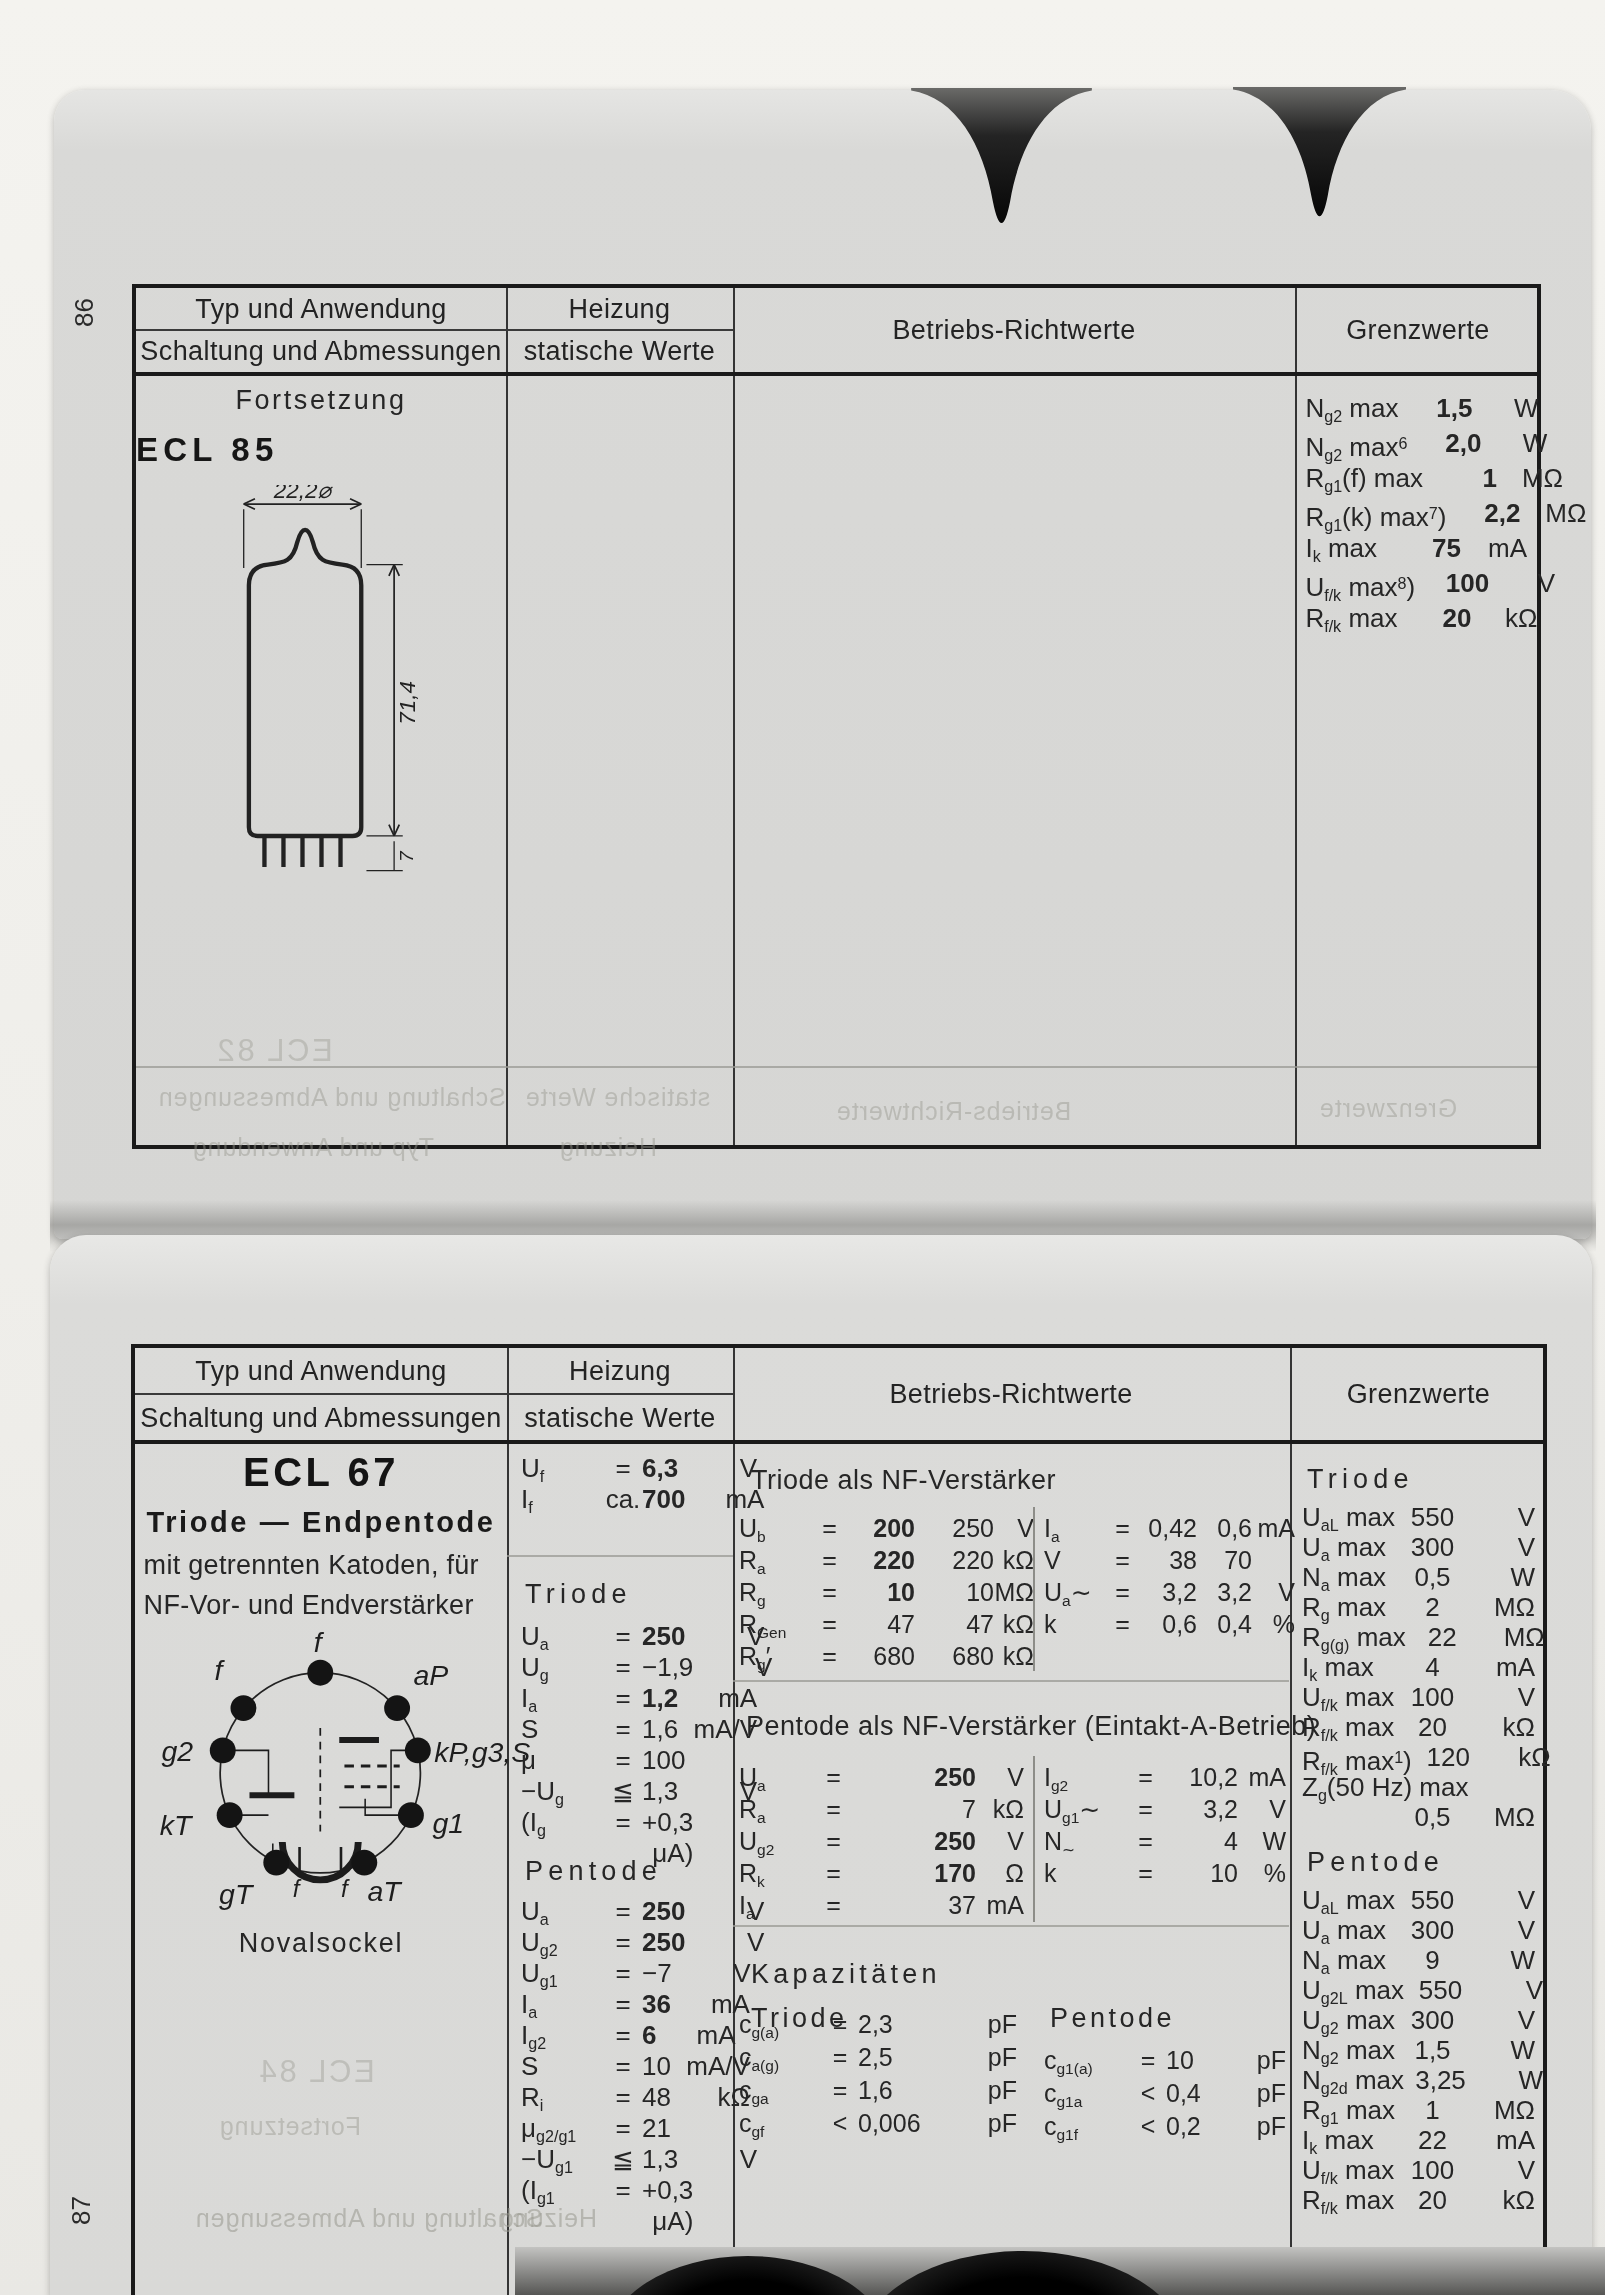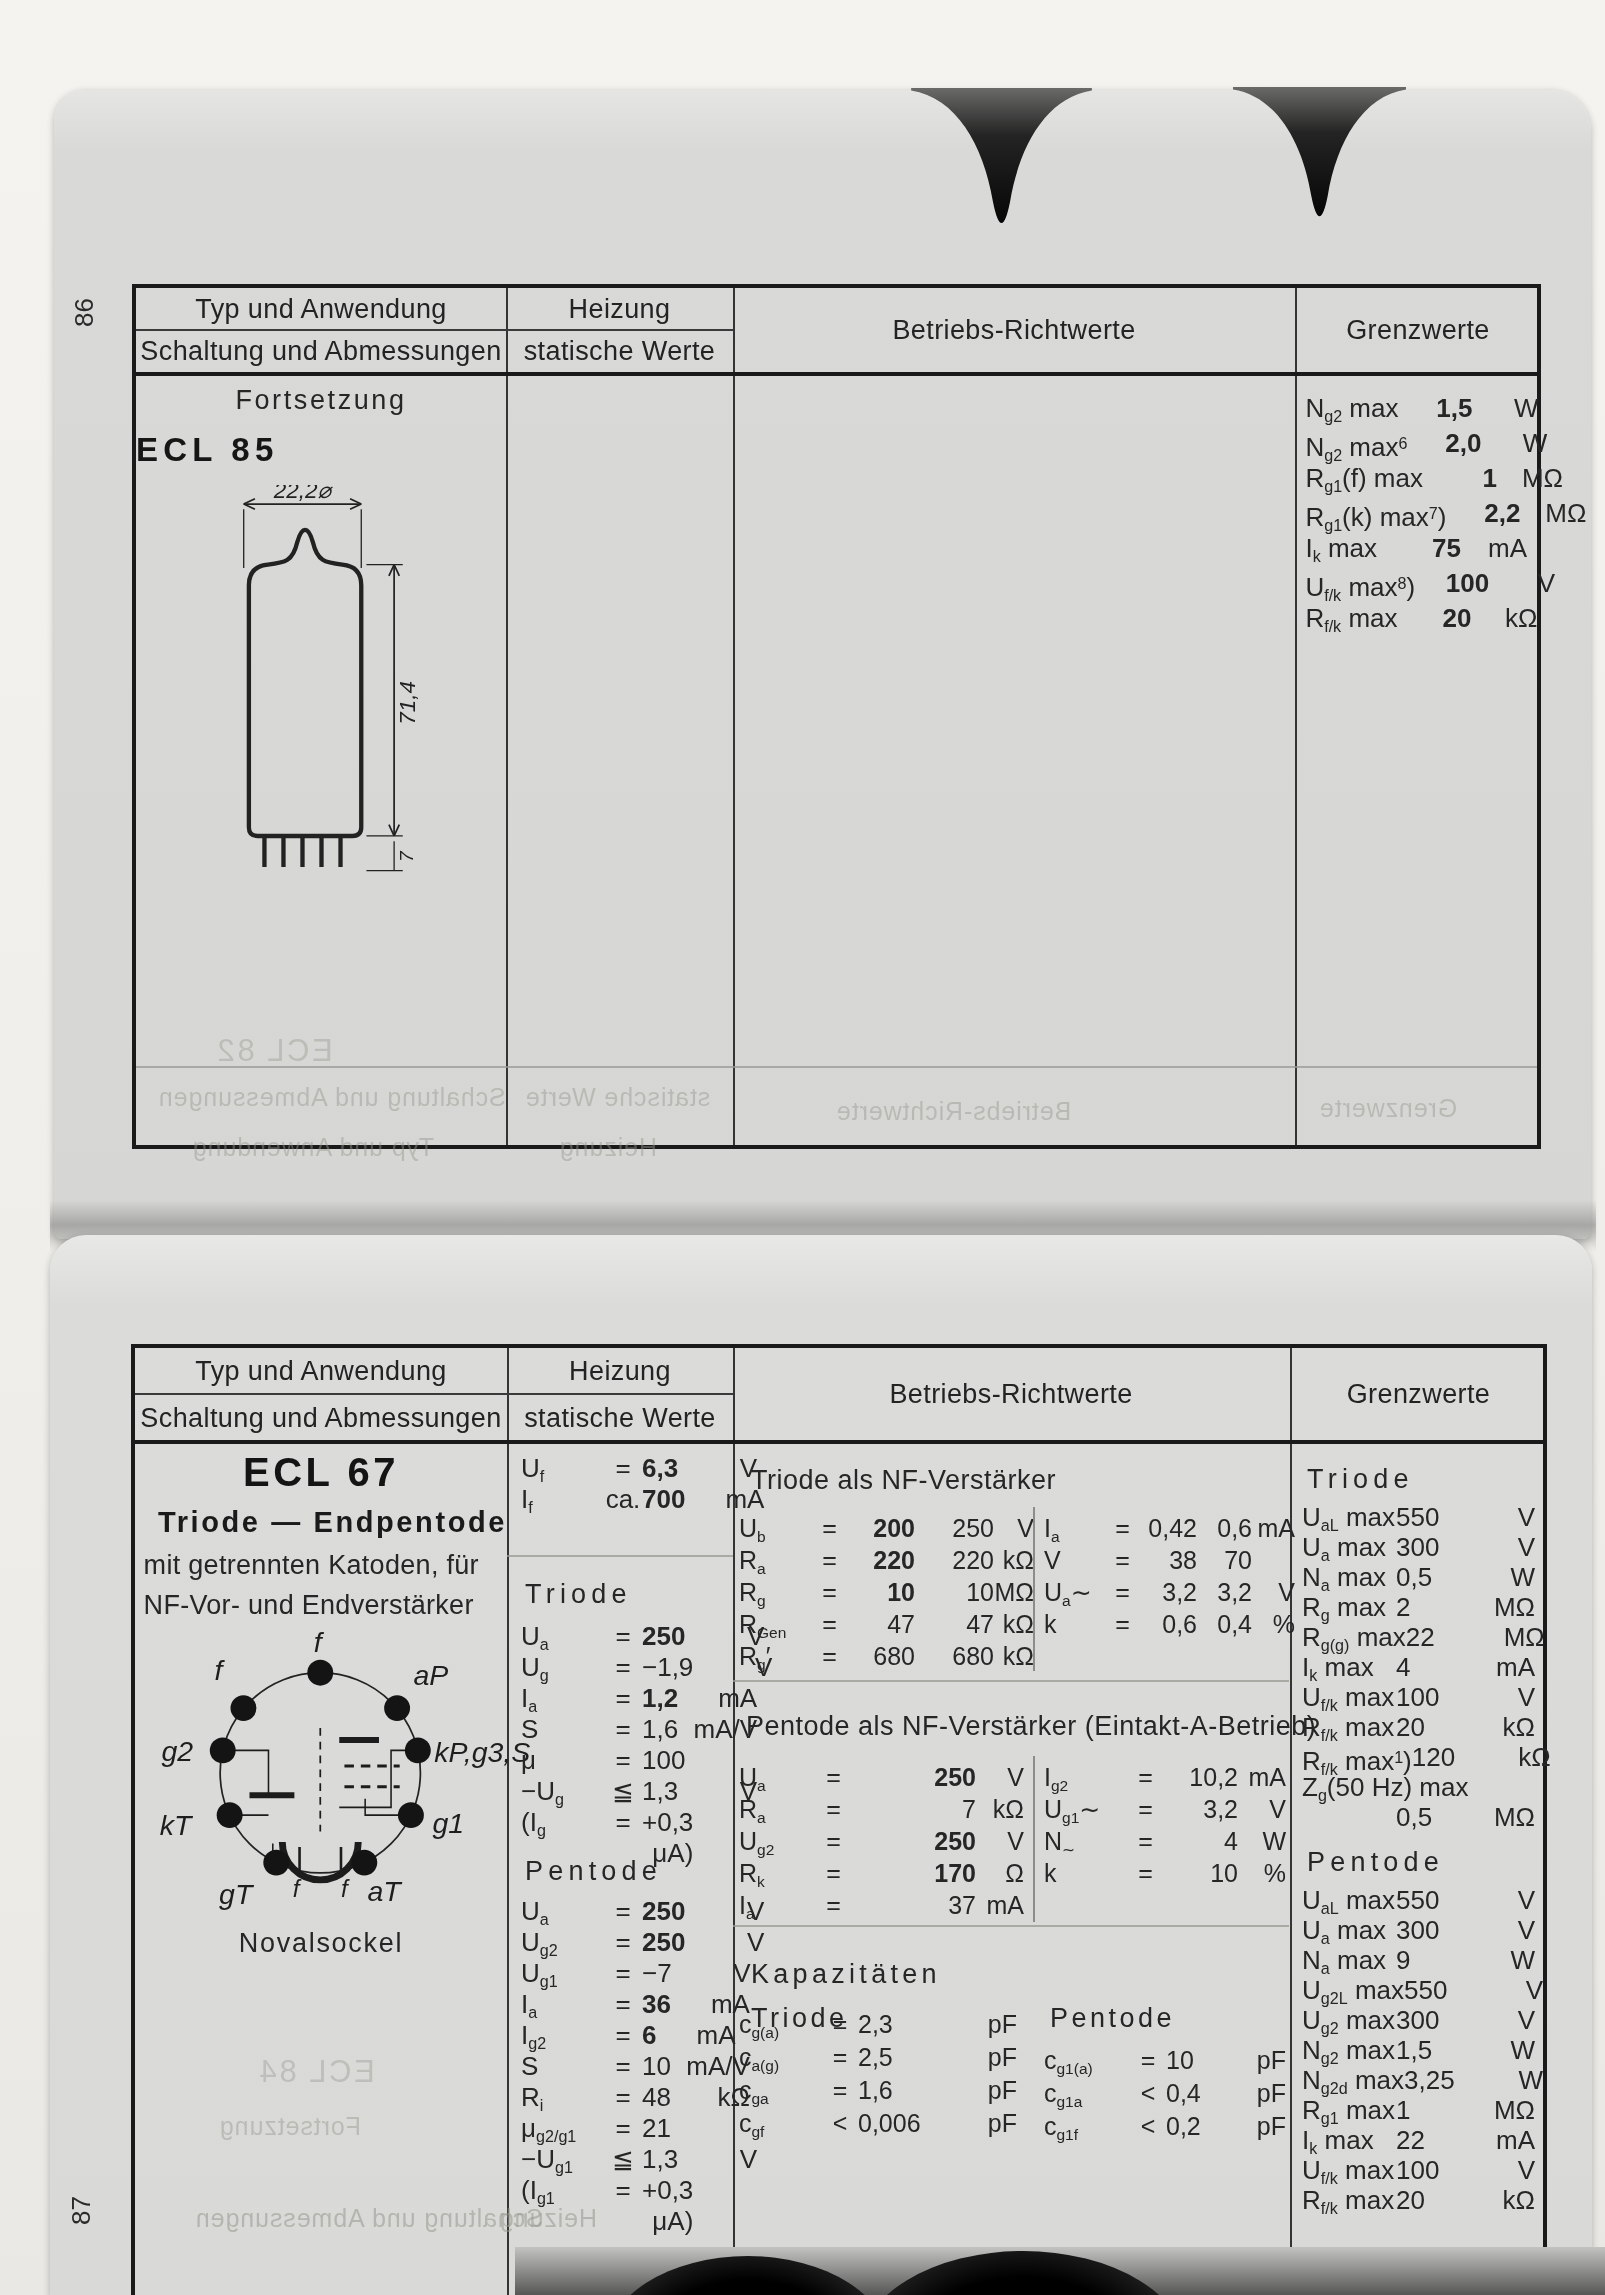--- a/index.html
+++ b/index.html
@@ -24,35 +24,35 @@
   .hlight{position:absolute;height:1.7px;background:#9a9a94;opacity:.75}
   .cell{position:absolute;box-sizing:border-box}
   .hdr{font-size:27px;color:#232323;text-align:center;letter-spacing:0.4px}
   .hdr-half{height:42px;line-height:42px}
   .hdr-one{line-height:84px}
   .hdr-one-b{line-height:92px}
   
   .cont{font-size:27px;letter-spacing:2.6px;text-align:center}
   .tube-title{font-size:33px;font-weight:700;letter-spacing:5.2px;text-align:left;color:#161616}
   .big-title{font-size:40px;font-weight:700;letter-spacing:3.5px;text-align:center;color:#141414}
-  .sub-title{font-size:29px;font-weight:700;letter-spacing:2.6px;text-align:right;color:#1a1a1a}
+  .sub-title{font-size:29px;font-weight:700;letter-spacing:2.6px;text-align:center;color:#1a1a1a}
   .desc{font-size:27px;text-align:left;letter-spacing:0.3px;white-space:nowrap}
   .note{font-size:26px;line-height:35px;letter-spacing:0.3px}
   .sec-title{font-size:27px;letter-spacing:0.5px;white-space:nowrap}
   .sp-title{font-size:27px;letter-spacing:5.2px;white-space:nowrap}
   .fn{font-size:25px;line-height:34px;text-align:left;letter-spacing:0.2px;
       padding-left:31px;text-indent:-31px;margin:0 0 0.9px 0}
   sub{font-size:62%;vertical-align:-.3em}
   sup{font-size:62%;vertical-align:.45em}
   
   .lim-row{display:grid;grid-template-columns:1fr 74px 66px;height:35px;line-height:35px;font-size:26px}
   .lim-row .val{text-align:right;font-weight:600}
   .lim-row .unit{text-align:right}
   .g4-row{display:grid;grid-template-columns:1fr 73px 66px;height:30px;line-height:30px;font-size:26px}
-  .g4-row .val{text-align:left;font-weight:500}
+  .g4-row .val{text-align:center;font-weight:500}
   .g4-row .unit{text-align:right}
   .st-row{display:grid;grid-template-columns:83px 38px 1fr 79px;height:31px;line-height:31px;font-size:26px}
   .st-row .val{text-align:right}
   .st-row .unit{text-align:right}
   .nf2-row{display:grid;grid-template-columns:76px 29px 71px 79px 40px;height:32px;line-height:32px;font-size:25px}
   .nf2-row .val,.nf2-row .val2{text-align:right}
   .nf2-row .unit{text-align:right}
   .nf1-row{display:grid;grid-template-columns:79px 31px 1fr 48px;height:32px;line-height:32px;font-size:25px}
   .nf1-row .val{text-align:right}
   .nf1-row .unit{text-align:right}

